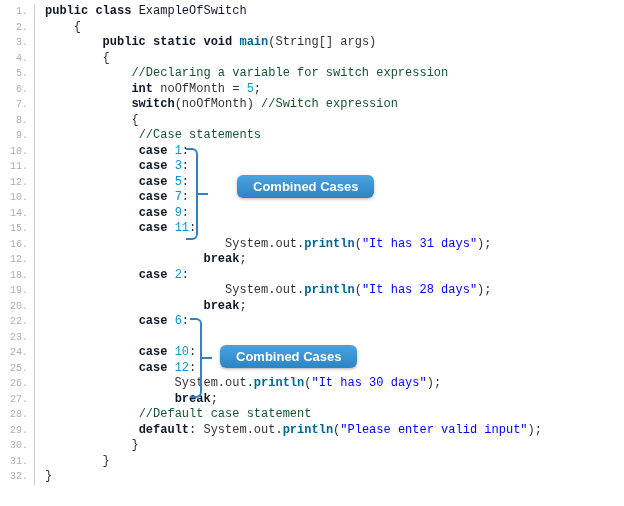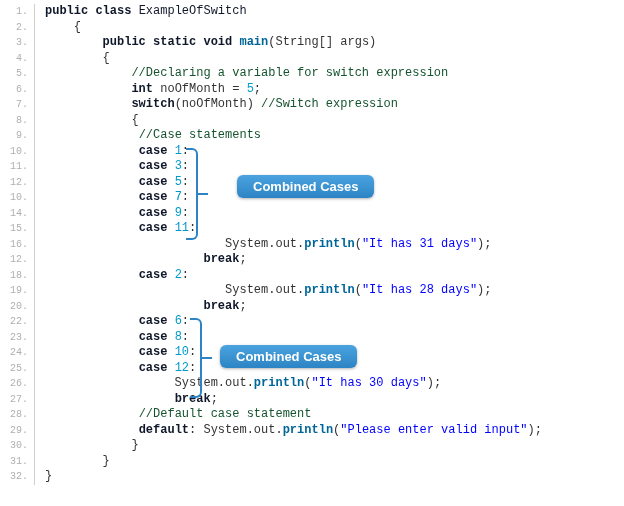--- a/index.html
+++ b/index.html
@@ -166,21 +166,20 @@
     <div class="line">
       <div class="gutter">20.</div>
       <div class="code">                      <span class="kw">break</span>;</div>
     </div>
     <div class="line">
       <div class="gutter">22.</div>
       <div class="code">             <span class="kw">case</span> <span class="num">6</span>:</div>
     </div>
     <div class="line">
       <div class="gutter">23.</div>
-      <div class="code">             <span class="kw">case</span> <span class="num">8</span>:</div>
     </div>
     <div class="line">
       <div class="gutter">24.</div>
       <div class="code">             <span class="kw">case</span> <span class="num">10</span>:</div>
     </div>
     <div class="line">
       <div class="gutter">25.</div>
       <div class="code">             <span class="kw">case</span> <span class="num">12</span>:</div>
     </div>
     <div class="line">

